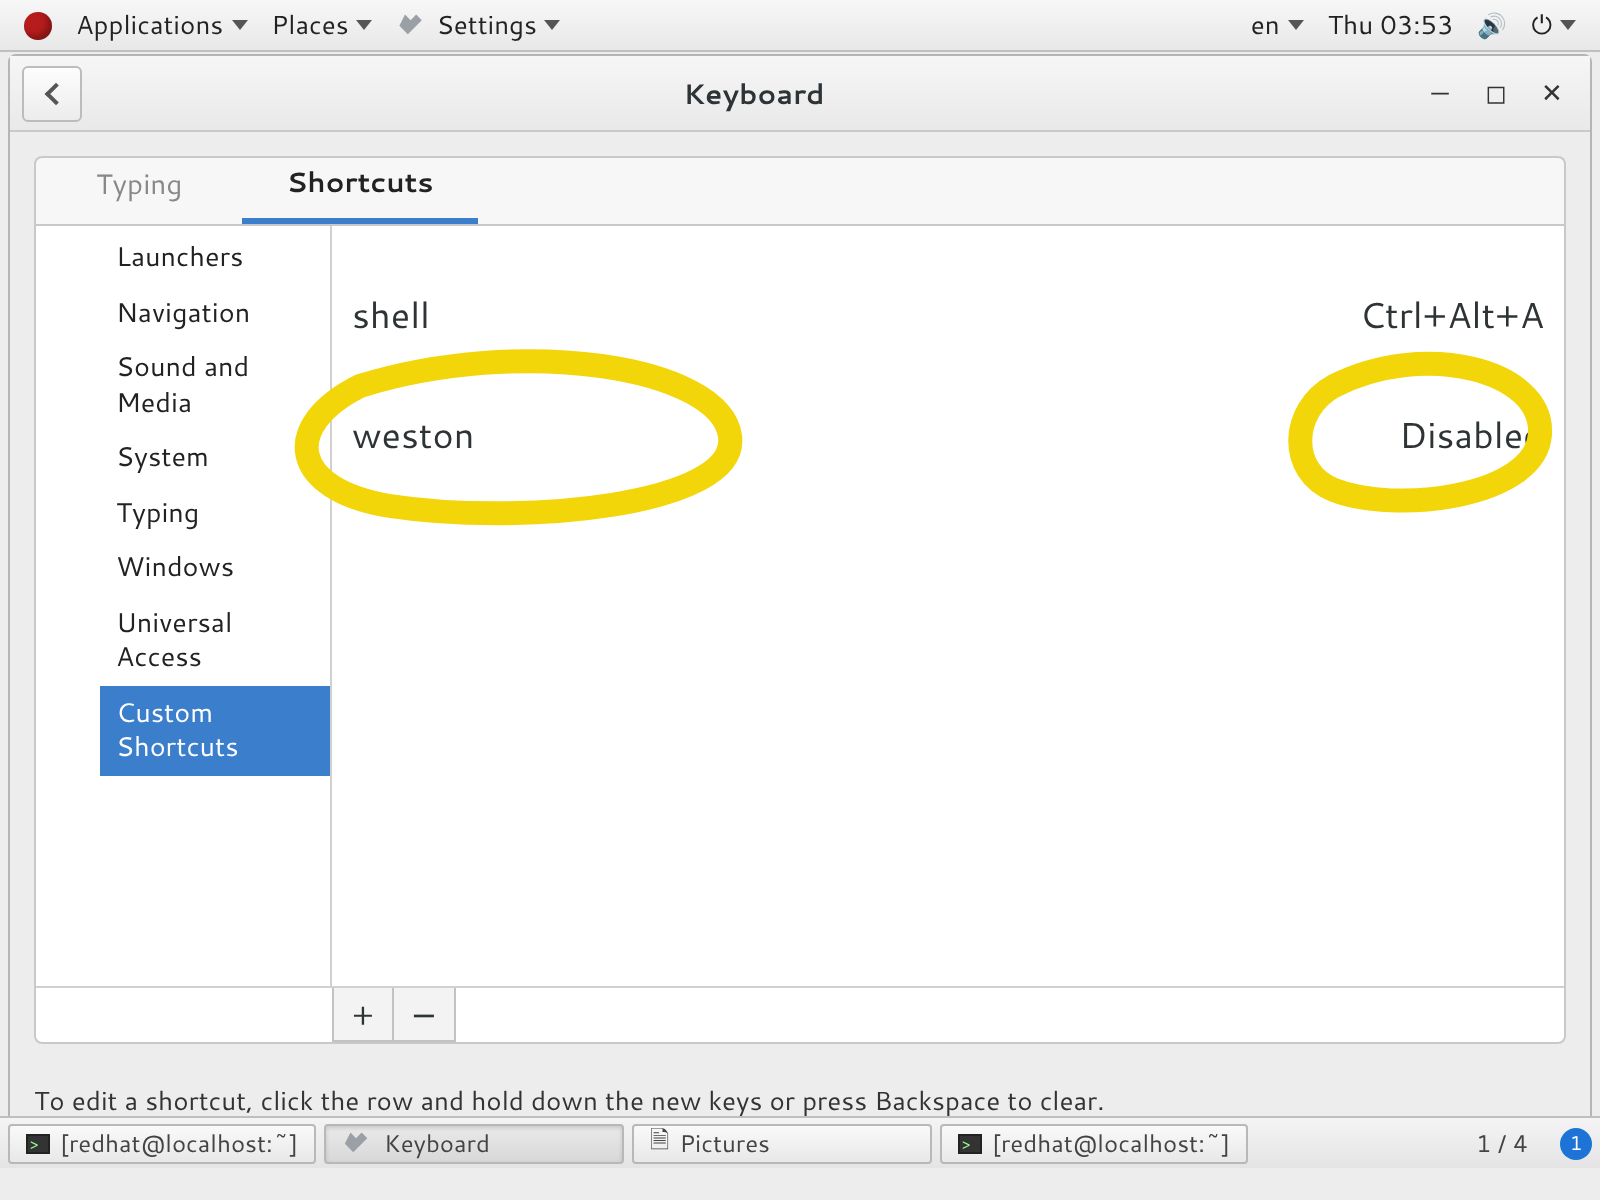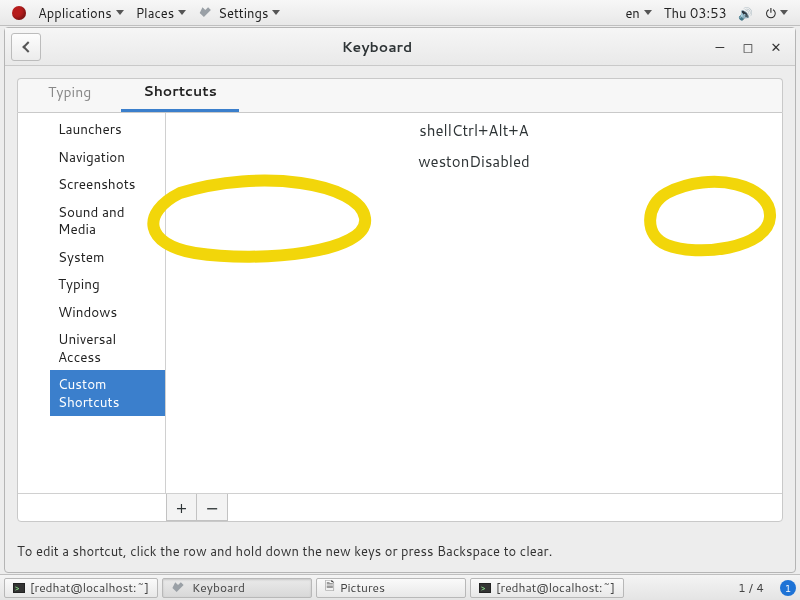--- a/index.html
+++ b/index.html
@@ -167,22 +167,23 @@
     color: #fff;
   }
   .sc-list {
     flex: 1;
     overflow-y: auto;
     padding-top: 2px;
   }
   .sc-row {
     display: flex;
     padding: 5px 10px;
-    font-size: 15px;
-    justify-content: center;
+    font-size: 18px;
+    justify-content: space-between;
+    margin-top: 24px;
   }
   .sc-row.selected {
     background: #3b7fcc;
     color: #fff;
   }
   .button-bar {
     height: 28px;
     border-top: 1px solid #d0d0d0;
     display: flex;
     padding-left: 148px;
@@ -205,21 +206,21 @@
   }
   .pm-btn:last-child { border-right: none; }
   .hint {
     padding: 10px 12px 12px 12px;
     font-size: 13px;
     color: #333;
   }
   
   .taskbar {
     position: absolute;
-    left: 0; bottom: 0;
+    left: 0; bottom: 16px;
     width: 800px;
     height: 26px;
     background: linear-gradient(#f4f4f4,#e4e4e4);
     border-top: 1px solid #bfbfbf;
     display: flex;
     align-items: center;
     padding: 0 4px;
     gap: 4px;
     font-size: 12px;
   }
@@ -333,21 +334,20 @@
     <div class="tab active">
       <span>Shortcuts</span>
     </div>
   </div>
 
   <div class="body-area">
     <div class="lists-row">
       <div class="cat-list" id="cat-list">
           <div class="cat-item">Launchers</div>
           <div class="cat-item">Navigation</div>
-          <div class="cat-item">Screenshots</div>
           <div class="cat-item">Sound and Media</div>
           <div class="cat-item">System</div>
           <div class="cat-item">Typing</div>
           <div class="cat-item">Windows</div>
           <div class="cat-item">Universal Access</div>
           <div class="cat-item selected">Custom Shortcuts</div>
         </div>
       <div class="sc-list" id="sc-list">
           <div class="sc-row">
             <span>shell</span>

